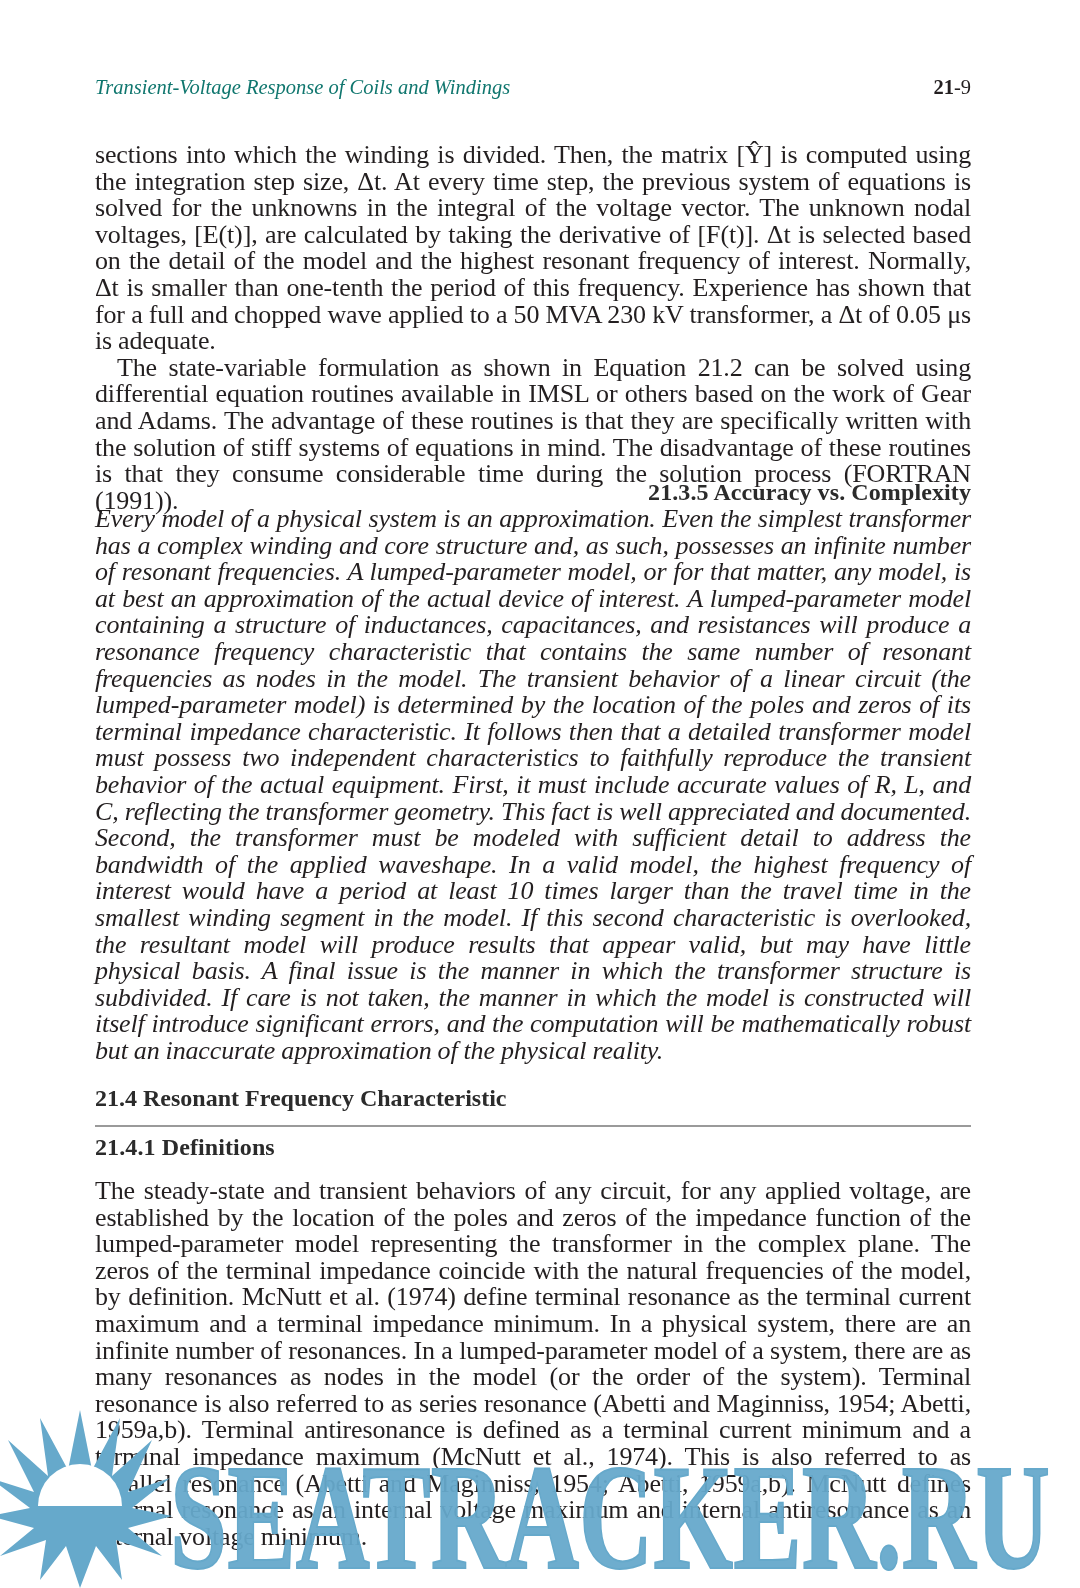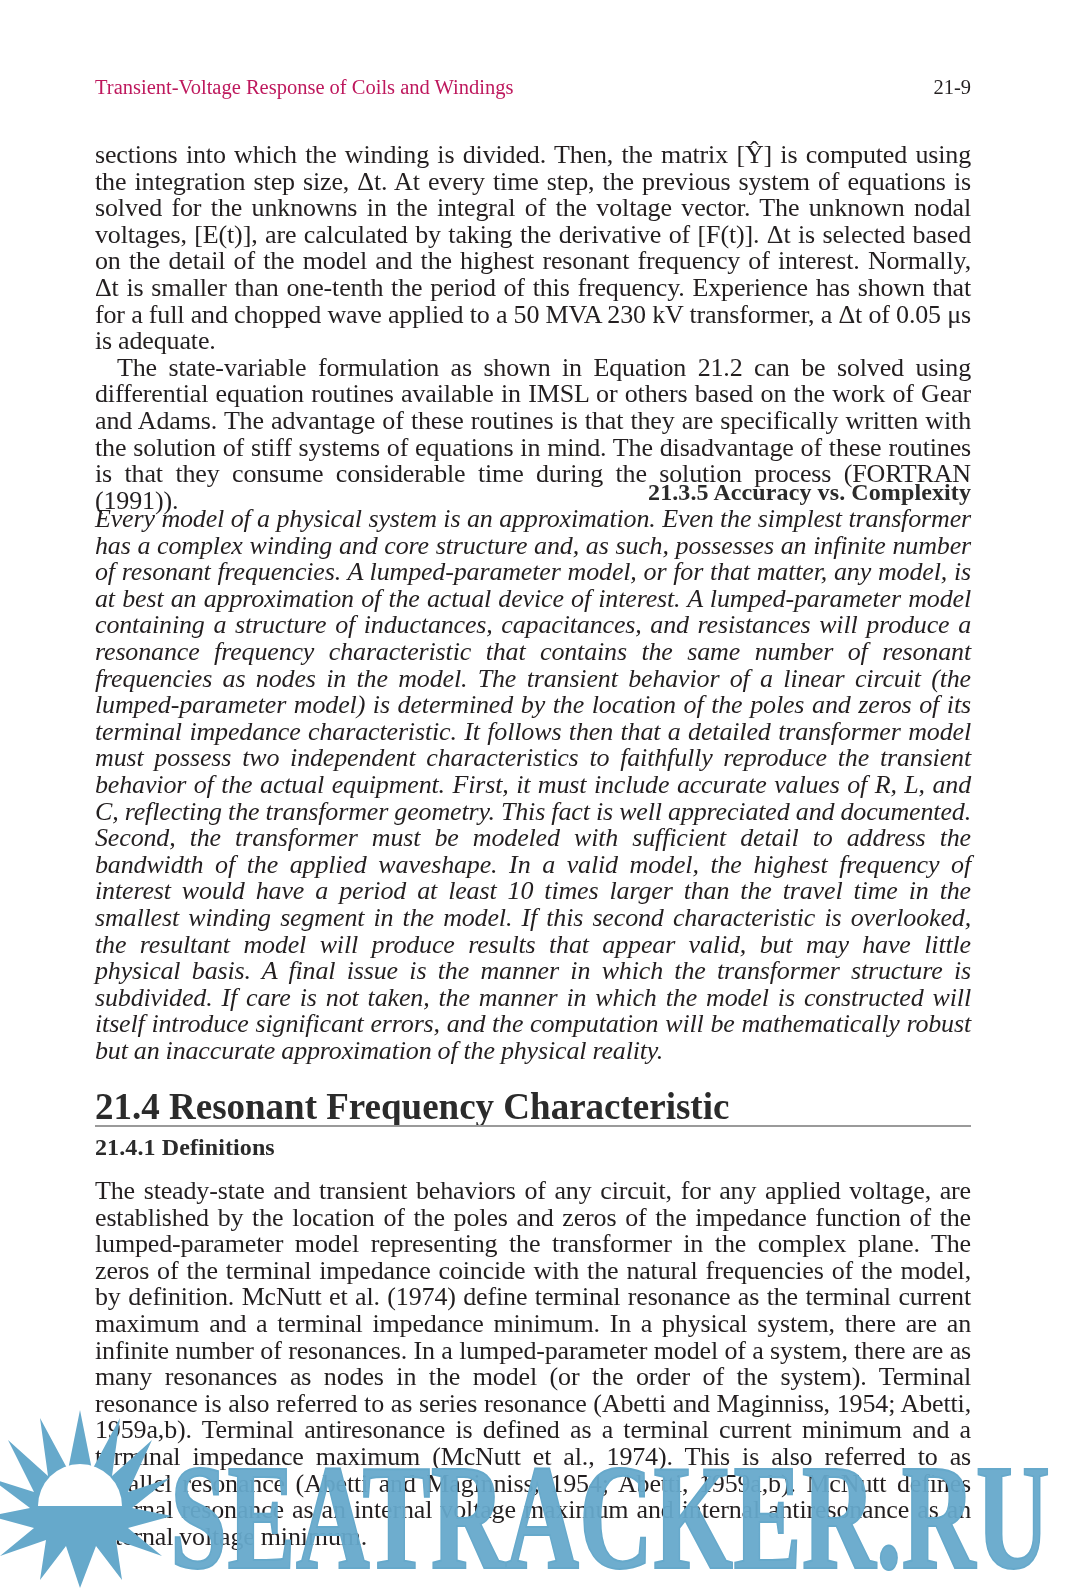--- a/index.html
+++ b/index.html
@@ -2,31 +2,31 @@
 <html><head>
 <meta charset="utf-8">
 <style>
   html, body { margin: 0; padding: 0; }
   body {
     width: 1080px; height: 1588px; background: #ffffff; position: relative; overflow: hidden;
     font-family: "Liberation Serif", "DejaVu Serif", serif; color: #231f20;
   }
   .page { position: absolute; left: 95px; top: 0; width: 876px; }
   .running-head { position: absolute; top: 76px; left: 0; width: 876px; height: 26px; font-size: 20.5px; }
-  .running-title { position: absolute; left: 0; top: 0; color: #be185d; }
+  .running-title { position: absolute; left: 0; top: 0; font-style: italic; color: #0f766e; }
   .page-number { position: absolute; right: 0; top: 0; color: #231f20; }
-  .page-number b { font-weight: normal; }
+  .page-number b { font-weight: bold; }
   p.para {
     margin: 0; font-size: 26px; line-height: 26.6px; text-align: justify; text-align-last: left;
     letter-spacing: -0.15px; word-spacing: -0.3px;
   }
   p.indent { text-indent: 22px; }
   .block { position: absolute; left: 0; width: 876px; }
   h3.sub { margin: 0; font-size: 24px; font-weight: bold; color: #2b2b2b; letter-spacing: 0.1px; }
-  h2.sec { margin: 0; font-size: 37px; font-weight: bold; color: #2b2b2b; }
+  h2.sec { margin: 0; font-size: 24px; font-weight: bold; color: #2b2b2b; }
   .rule { position: absolute; left: 0; width: 876px; height: 2px; background: #9a9a9a; }
   .watermark { position: absolute; left: 0; top: 1410px; width: 1080px; height: 178px; pointer-events: none; }
 </style>
 </head>
 <body>
 
 <div class="page">
 
   <div class="running-head">
     <span class="running-title">Transient-Voltage Response of Coils and Windings</span>

